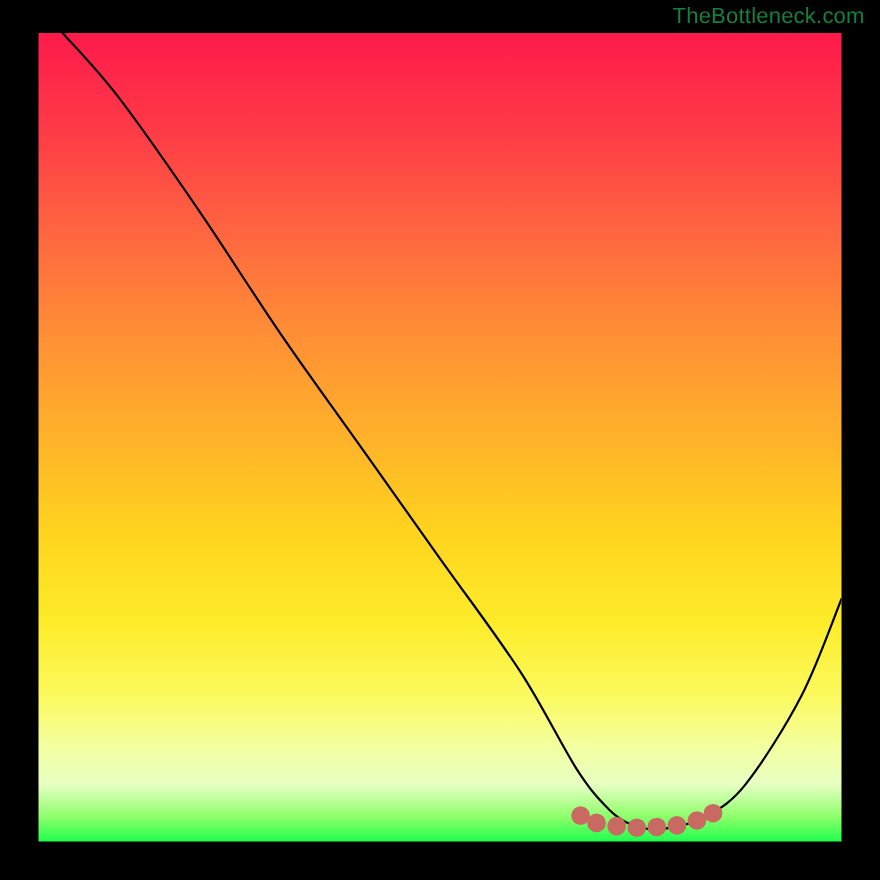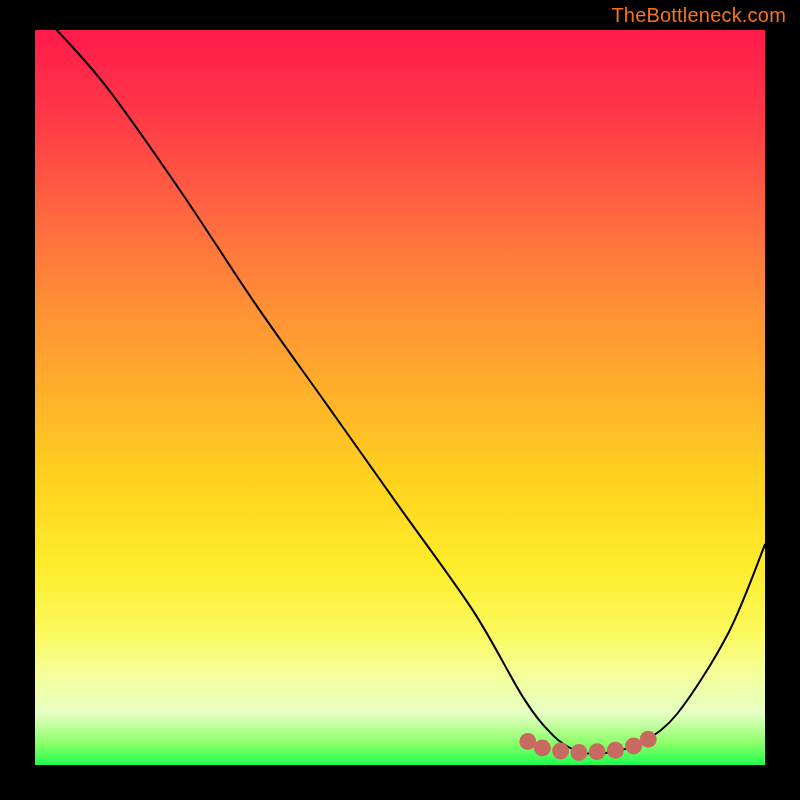--- a/index.html
+++ b/index.html
@@ -3,21 +3,21 @@
 <meta charset="utf-8">
 <style>
   * { margin: 0; padding: 0; box-sizing: border-box; }
   body { width: 800px; height: 800px; background: #000; position: relative; overflow: hidden; }
   .watermark {
     position: absolute;
     top: 4px;
     right: 14px;
     font-family: Arial, Helvetica, sans-serif;
     font-size: 20px;
-    color: #f97316;
+    color: #15803d;
     z-index: 10;
     letter-spacing: 0.2px;
   }
   .plot-area {
     position: absolute;
     left: 35px;
     top: 30px;
     width: 730px;
     height: 735px;
   }

